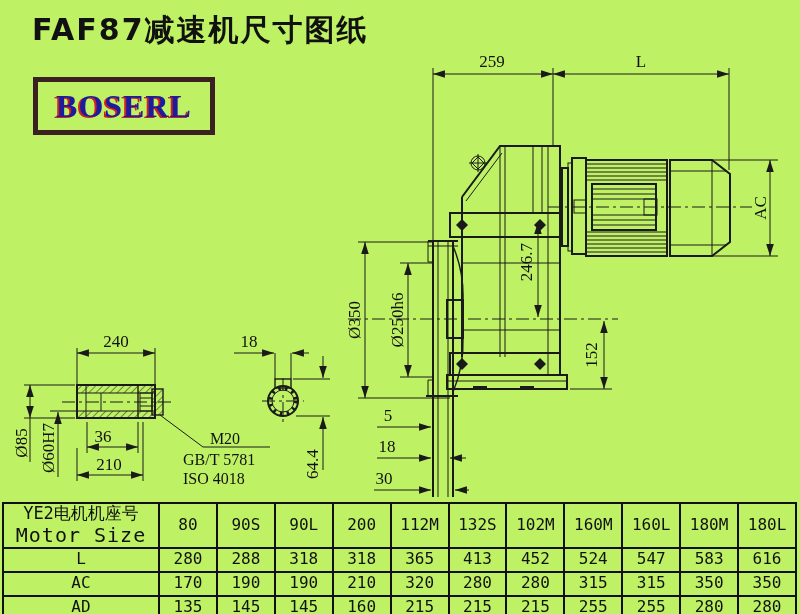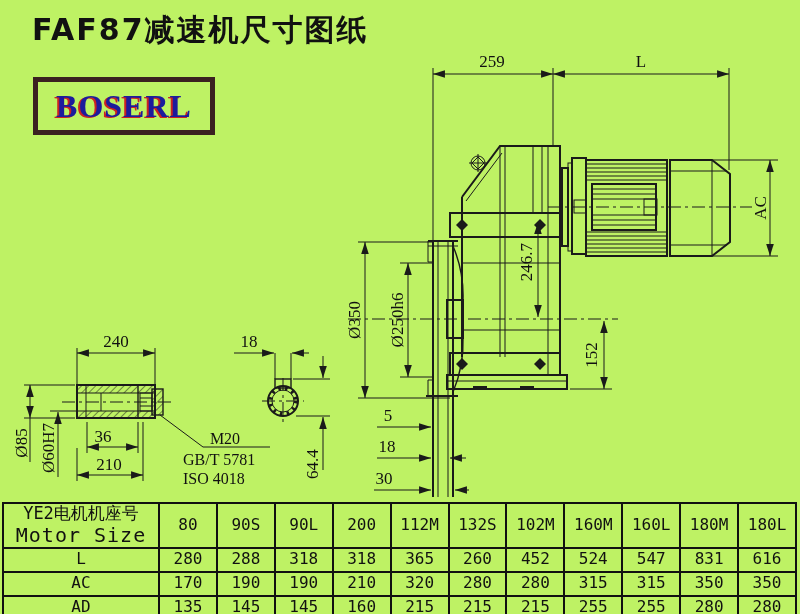--- a/index.html
+++ b/index.html
@@ -279,25 +279,25 @@
       <td class="hd">180M</td>
       <td class="hd">180L</td>
     </tr>
     <tr>
       <td class="rw">L</td>
       <td class="rw">280</td>
       <td class="rw">288</td>
       <td class="rw">318</td>
       <td class="rw">318</td>
       <td class="rw">365</td>
-      <td class="rw">260</td>
+      <td class="rw">413</td>
       <td class="rw">452</td>
       <td class="rw">524</td>
       <td class="rw">547</td>
-      <td class="rw">831</td>
+      <td class="rw">583</td>
       <td class="rw">616</td>
     </tr>
     <tr>
       <td class="rw">AC</td>
       <td class="rw">170</td>
       <td class="rw">190</td>
       <td class="rw">190</td>
       <td class="rw">210</td>
       <td class="rw">320</td>
       <td class="rw">280</td>

